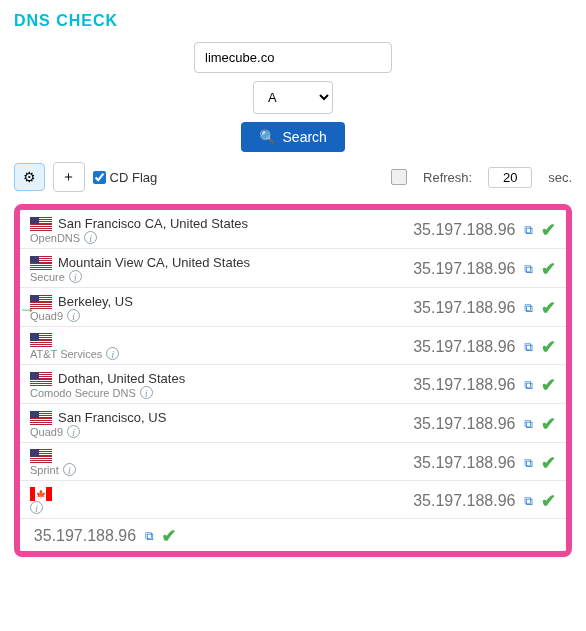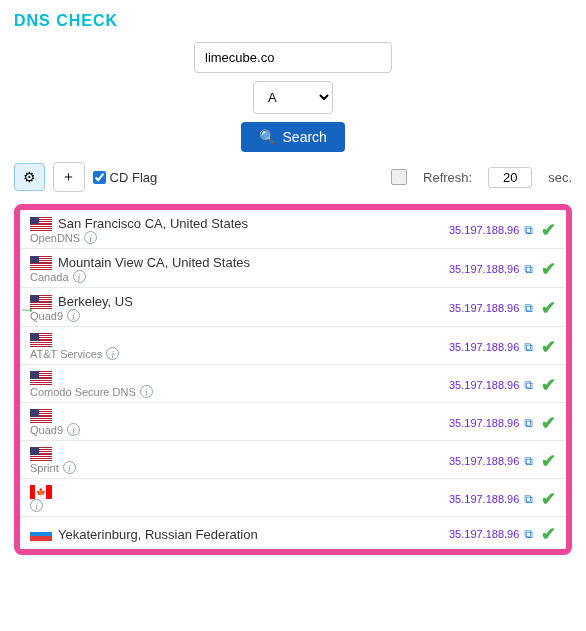--- a/index.html
+++ b/index.html
@@ -187,24 +187,24 @@
     }
     .flag-russia {
       background: linear-gradient(
         to bottom,
         #fff 0%, #fff 33.33%,
         #1e88e5 33.33%, #1e88e5 66.66%,
         #e53935 66.66%, #e53935 100%
       );
     }
     .ip-value {
-      color: #6d28d9;
-      font-size: 11px;
+      color: #737373;
+      font-size: 16px;
       min-width: 110px;
-      text-align: right;
+      text-align: center;
       flex-shrink: 0;
     }
     .external-link-icon {
       color: #1976d2;
       font-size: 12px;
       margin-left: 5px;
       cursor: pointer;
       flex-shrink: 0;
     }
     .check-icon {
@@ -300,21 +300,21 @@
       <span class="check-icon">✔</span>
     </div>
     <div class="result-row">
 
       <div class="location-col">
         <div class="row-location-line">
           <span class="flag flag-us"></span>
           <span class="location-name">Mountain View CA, United States</span>
         </div>
         <div class="provider-name">
-          <span>Canada</span>
+          <span>Secure</span>
           <span class="info-icon">i</span>
         </div>
       </div>
       <span class="ip-value">35.197.188.96</span>
       <span class="external-link-icon">⧉</span>
       <span class="check-icon">✔</span>
     </div>
     <div class="result-row">
       <span class="arrow-indicator">→</span>
       <div class="location-col">
@@ -344,35 +344,37 @@
       </div>
       <span class="ip-value">35.197.188.96</span>
       <span class="external-link-icon">⧉</span>
       <span class="check-icon">✔</span>
     </div>
     <div class="result-row">
 
       <div class="location-col">
         <div class="row-location-line">
           <span class="flag flag-us"></span>
+          <span class="location-name">Dothan, United States</span>
         </div>
         <div class="provider-name">
           <span>Comodo Secure DNS</span>
           <span class="info-icon">i</span>
         </div>
       </div>
       <span class="ip-value">35.197.188.96</span>
       <span class="external-link-icon">⧉</span>
       <span class="check-icon">✔</span>
     </div>
     <div class="result-row">
 
       <div class="location-col">
         <div class="row-location-line">
           <span class="flag flag-us"></span>
+          <span class="location-name">San Francisco, US</span>
         </div>
         <div class="provider-name">
           <span>Quad9</span>
           <span class="info-icon">i</span>
         </div>
       </div>
       <span class="ip-value">35.197.188.96</span>
       <span class="external-link-icon">⧉</span>
       <span class="check-icon">✔</span>
     </div>
@@ -400,24 +402,17 @@
         <div class="provider-name">
           <span class="info-icon">i</span>
         </div>
       </div>
       <span class="ip-value">35.197.188.96</span>
       <span class="external-link-icon">⧉</span>
       <span class="check-icon">✔</span>
     </div>
     <div class="result-row">
 
-      <div class="location-col">
-        <div class="row-location-line">
-          <span class="flag flag-russia"></span>
-          <span class="location-name">Yekaterinburg, Russian Federation</span>
-        </div>
-
-      </div>
       <span class="ip-value">35.197.188.96</span>
       <span class="external-link-icon">⧉</span>
       <span class="check-icon">✔</span>
     </div>
   </div>
 
 </body></html>

